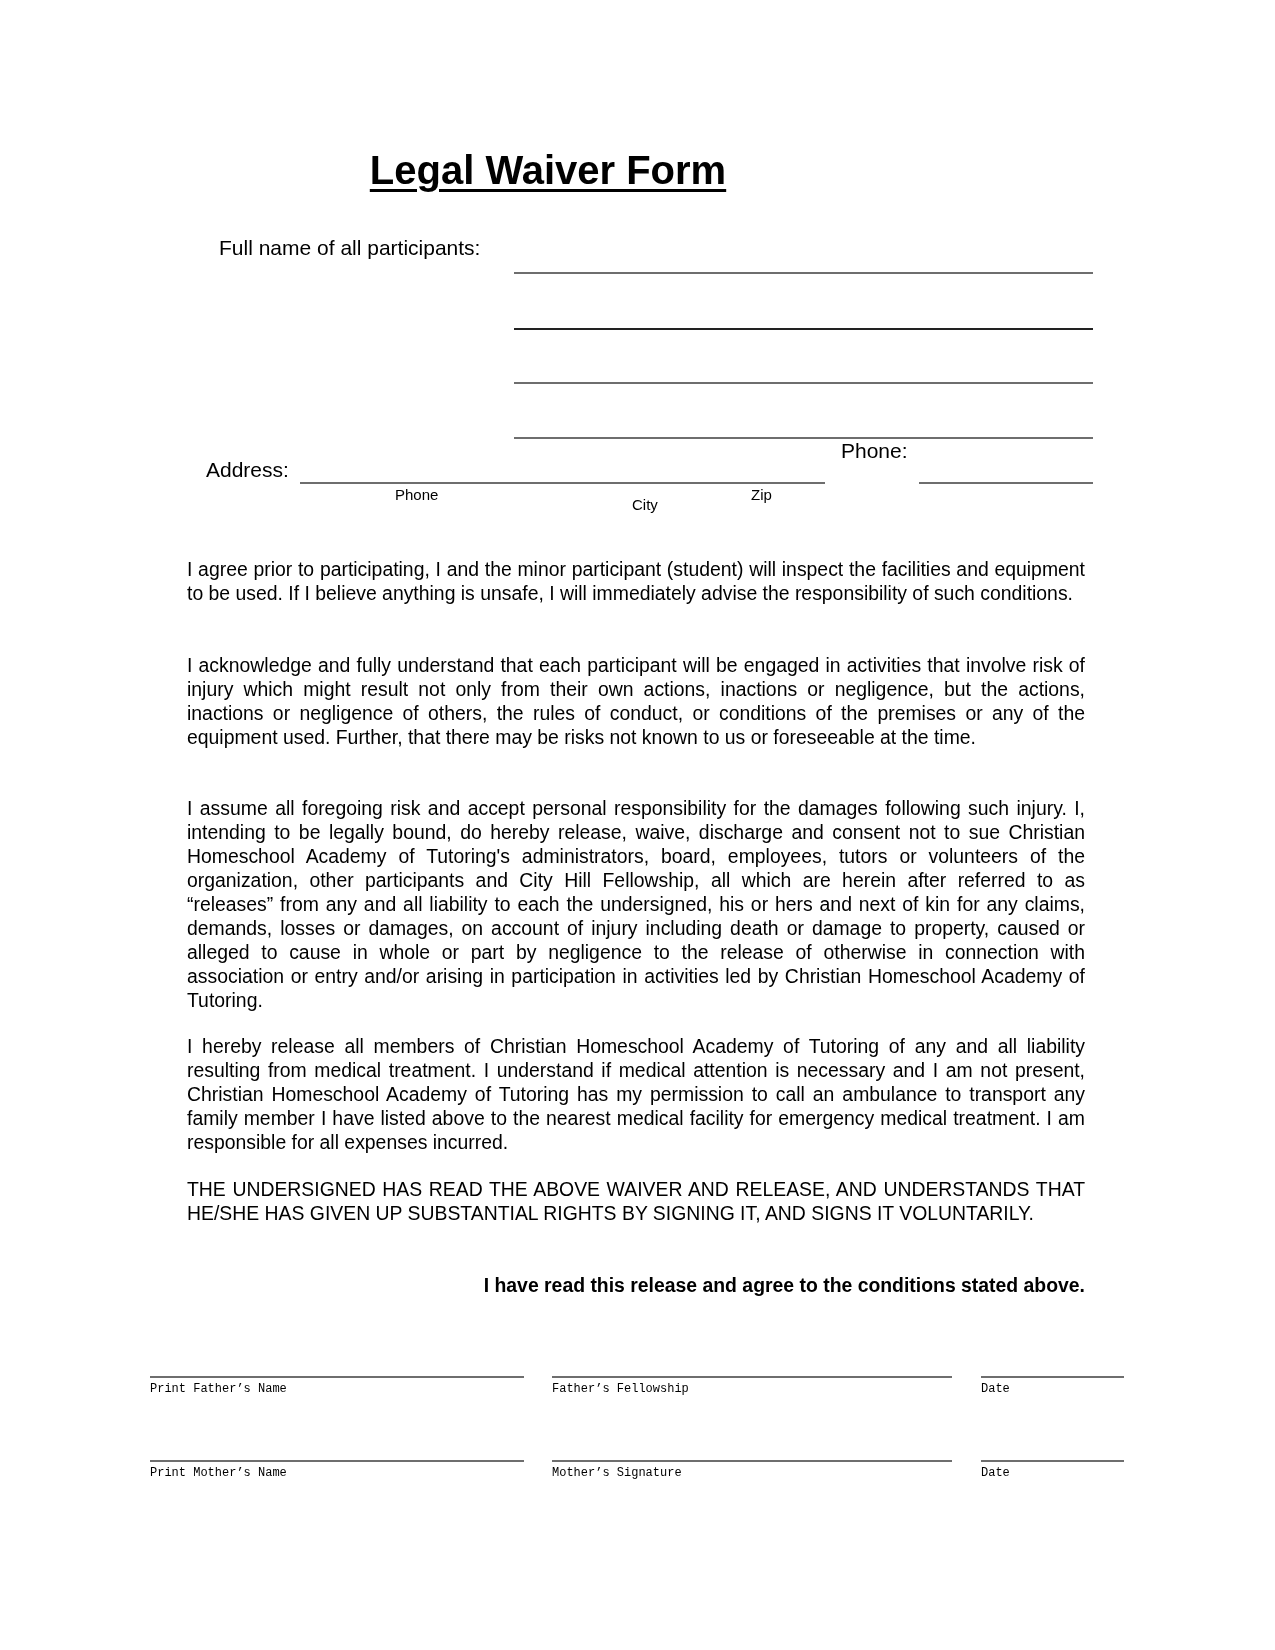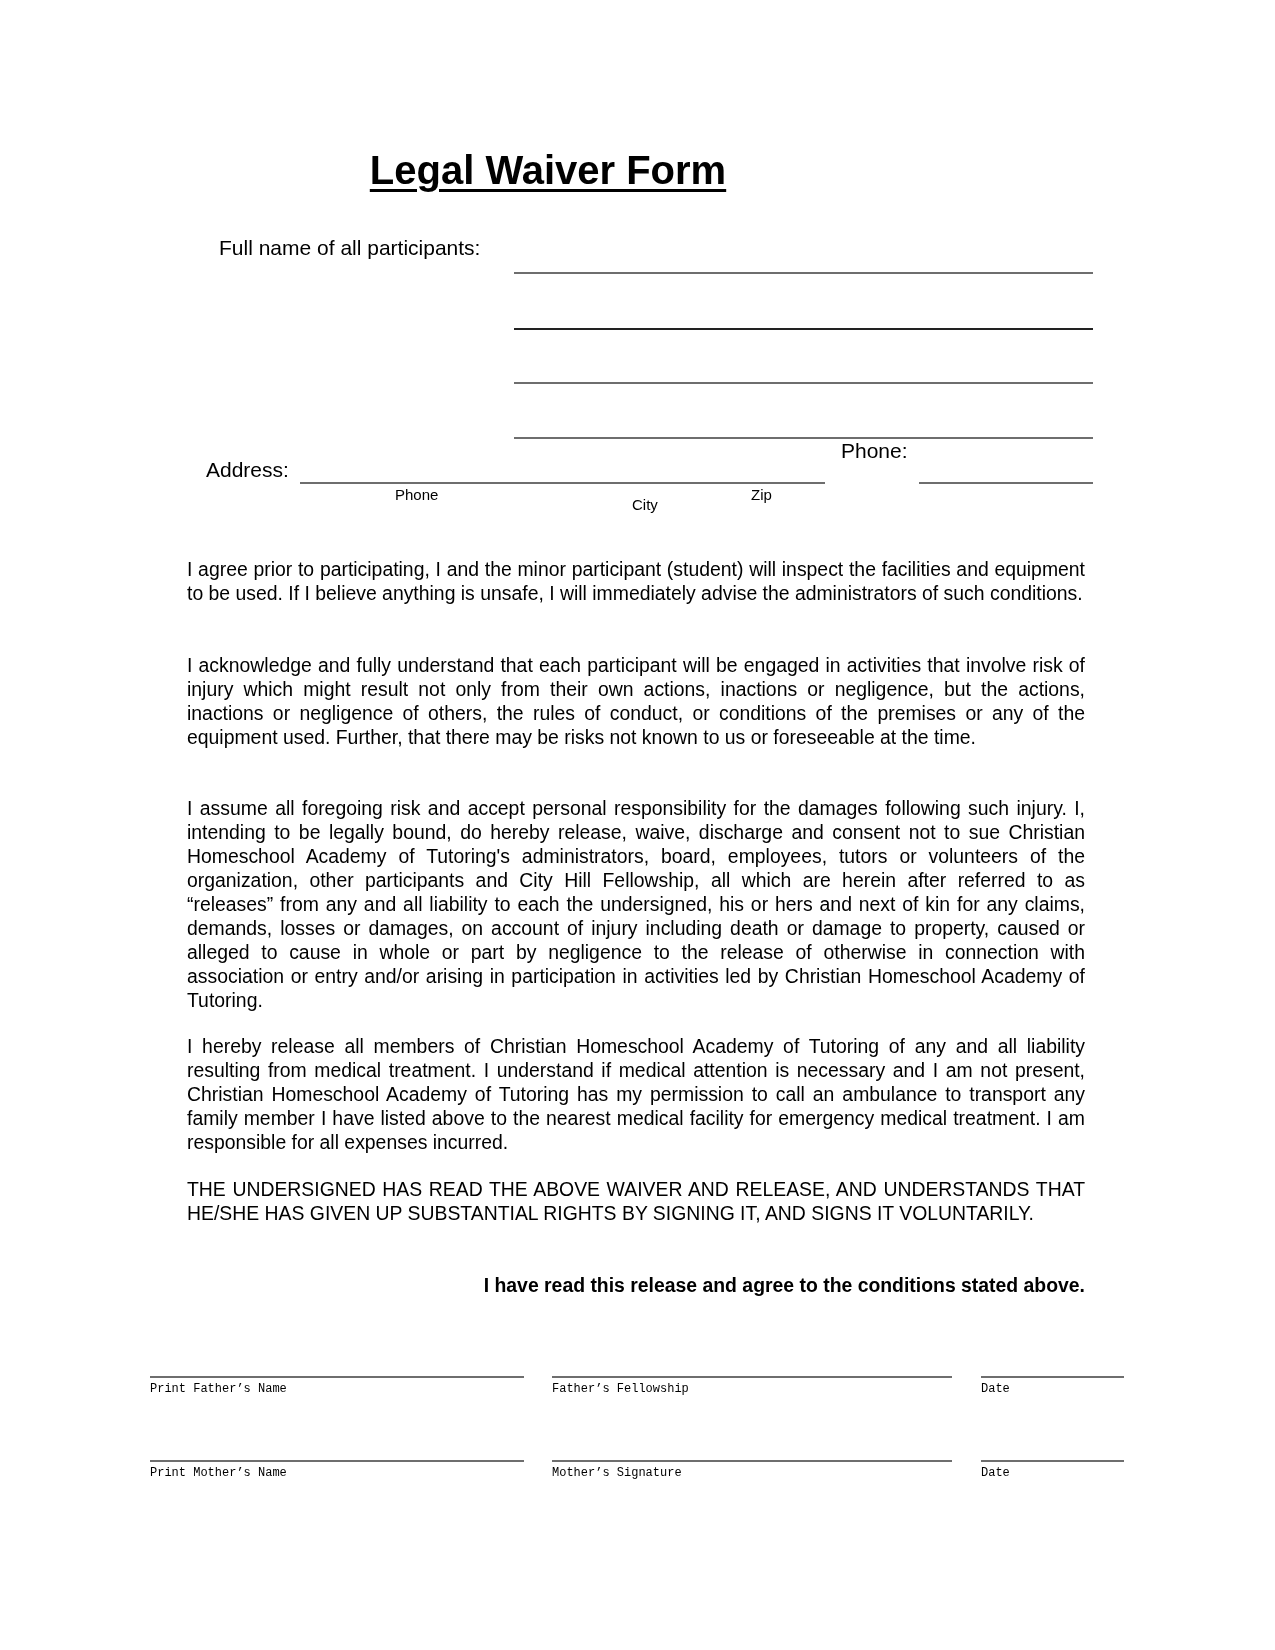--- a/index.html
+++ b/index.html
@@ -60,21 +60,21 @@
 <div class="abs small" style="left:395px; top:486px;">Phone</div>
 <div class="abs small" style="left:603px; top:496px;margin-left:29px;">City</div>
 <div class="abs small" style="left:751px; top:486px;">Zip</div>
 
 <div class="abs label" style="left:841px; top:439px;">Phone:</div>
 <div class="abs" style="left:919px; top:460px; width:174px; height:24px;">
   <input class="field-input" style="left: 4px; top: 0px; width: 166px; height: 22px;" value="">
   <div class="abs line" style="left:0; top:22px; width:174px;"></div>
 </div>
 
-<p class="abs body-text" style="top:557px;">I agree prior to participating, I and the minor participant (student) will inspect the facilities and equipment to be used. If I believe anything is unsafe, I will immediately advise the administrators of such conditions.</p>
+<p class="abs body-text" style="top:557px;">I agree prior to participating, I and the minor participant (student) will inspect the facilities and equipment to be used. If I believe anything is unsafe, I will immediately advise the responsibility of such conditions.</p>
 <p class="abs body-text" style="top:653px;">I acknowledge and fully understand that each participant will be engaged in activities that involve risk of injury which might result not only from their own actions, inactions or negligence, but the actions, inactions or negligence of others, the rules of conduct, or conditions of the premises or any of the equipment used. Further, that there may be risks not known to us or foreseeable at the time.</p>
 <p class="abs body-text" style="top:796px;">I assume all foregoing risk and accept personal responsibility for the damages following such injury.  I, intending to be legally bound, do hereby release, waive, discharge and consent not to sue Christian Homeschool Academy of Tutoring's administrators, board, employees, tutors or volunteers of the organization, other participants and City Hill Fellowship, all which are herein after referred to as “releases” from any and all liability to each the undersigned, his or hers and next of kin for any claims, demands, losses or damages, on account of injury including death or damage to property, caused or alleged to cause in whole or part by negligence to the release of otherwise in connection with association or entry and/or arising in participation in activities led by Christian Homeschool Academy of Tutoring.</p>
 <p class="abs body-text" style="top:1034px;">I hereby release all members of Christian Homeschool Academy of Tutoring of any and all liability resulting from medical treatment. I understand if medical attention is necessary and I am not present, Christian Homeschool Academy of Tutoring has my permission to call an ambulance to transport any family member I have listed above to the nearest medical facility for emergency medical treatment. I am responsible for all expenses incurred.</p>
 <p class="abs body-text" style="top:1177px;">THE UNDERSIGNED HAS READ THE ABOVE WAIVER AND RELEASE, AND UNDERSTANDS THAT HE/SHE HAS GIVEN UP SUBSTANTIAL RIGHTS BY SIGNING IT, AND SIGNS IT VOLUNTARILY.</p>
 
 <p class="abs body-text bold" style="top:1273px;">I have read this release and agree to the conditions stated above.</p>
 
 <div class="abs" style="left:150px; top:1368px; width:374px; height:40px;">
   <div class="abs line" style="left:0; top:8px; width:374px;"></div>
   <div class="abs sig-label" style="left:0; top:14px; width:374px;">Print Father’s Name</div>

